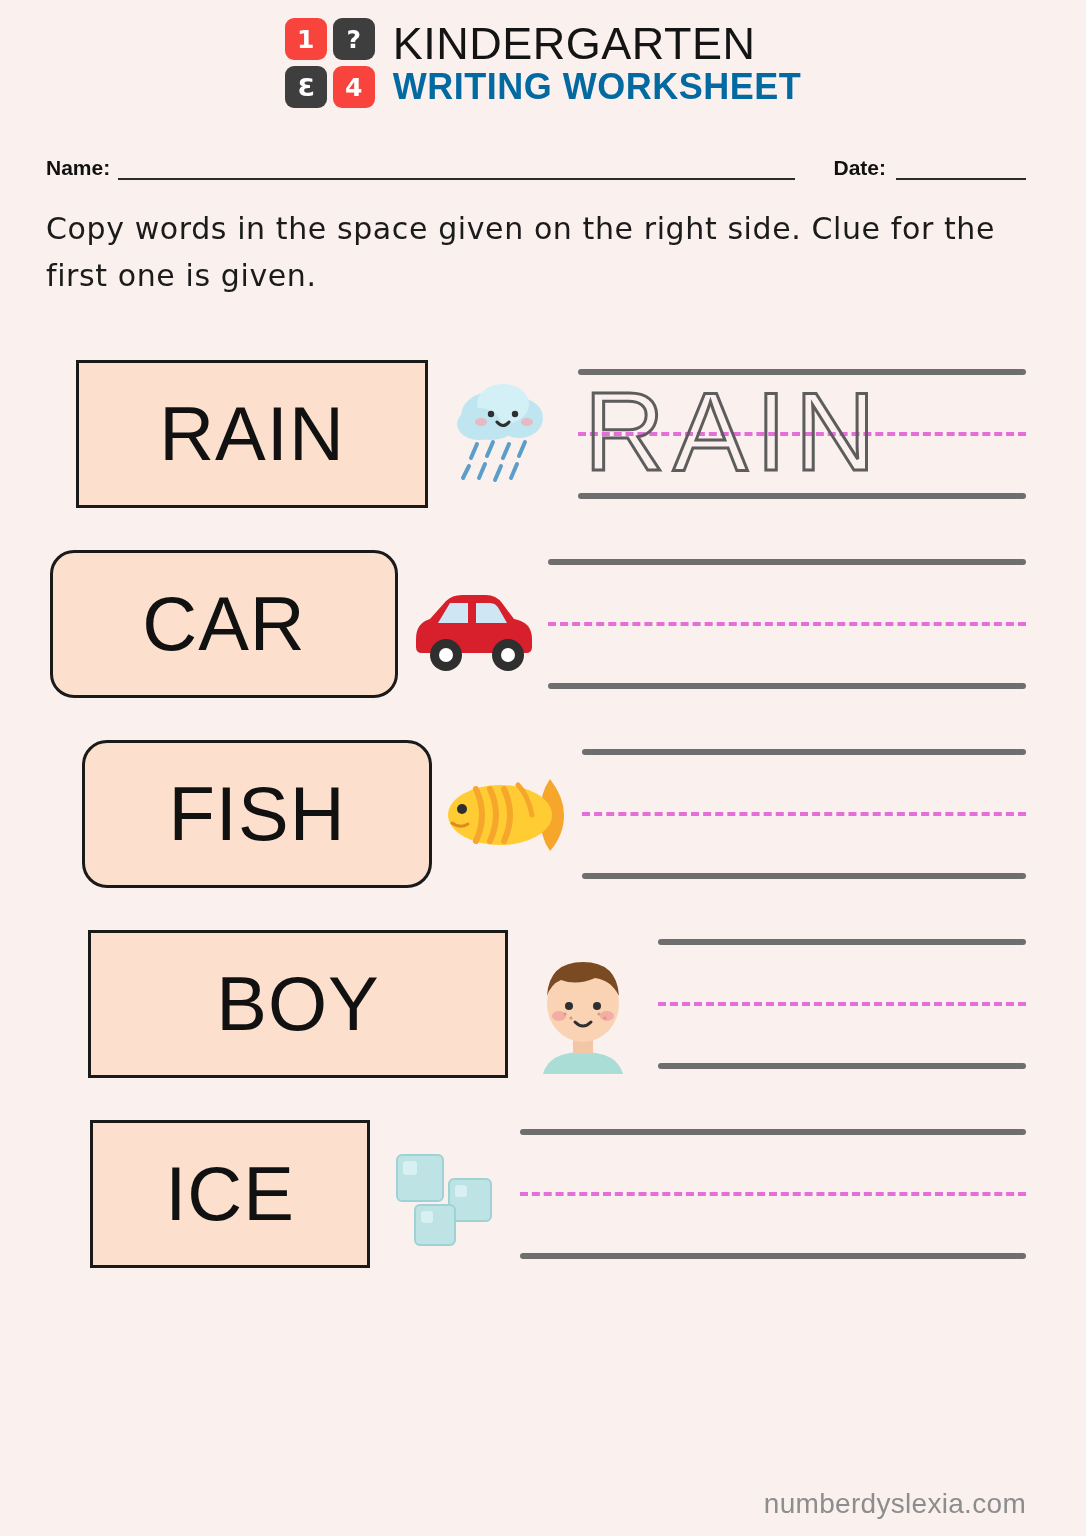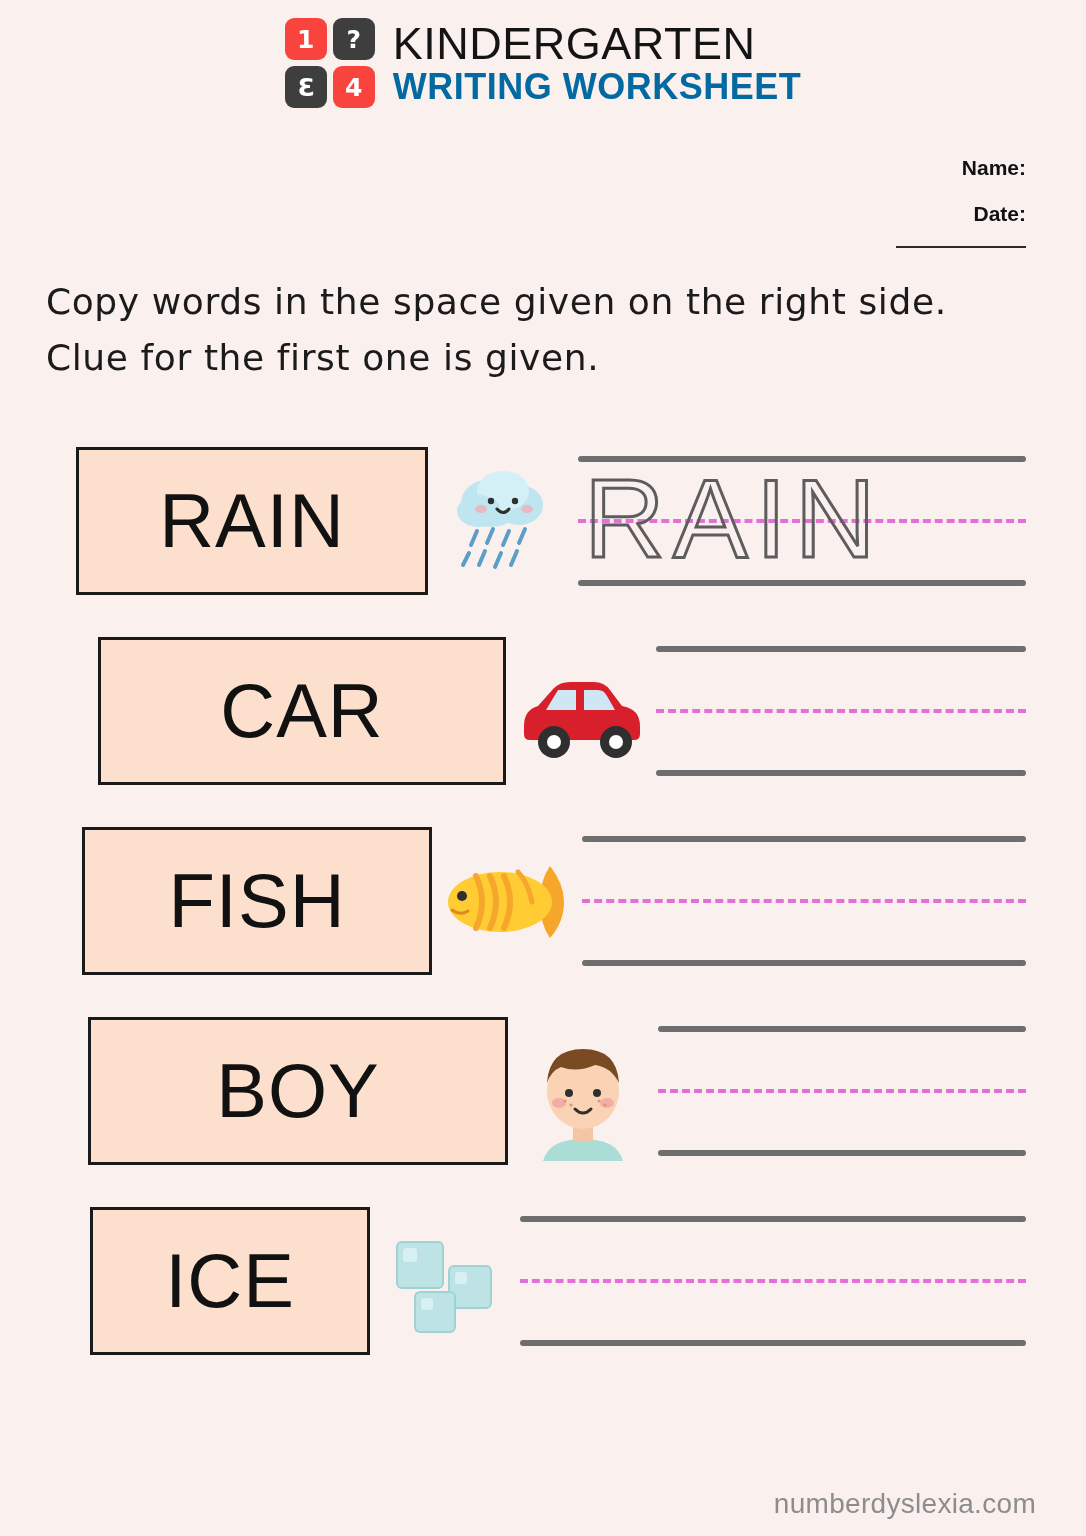--- a/index.html
+++ b/index.html
@@ -61,41 +61,40 @@
     letter-spacing: 0.5px;
     color: #0369a1;
   }
 
   
   .meta-row {
     display: flex;
     align-items: flex-end;
     margin: 48px 60px 0 46px;
     gap: 0;
-    flex-direction: column;
   }
   .meta-label {
     font-family: "Liberation Sans", sans-serif;
     font-weight: bold;
     font-size: 21px;
     color: #111;
     white-space: nowrap;
   }
   .meta-line {
     border-bottom: 2px solid #2b2b2b;
     height: 20px;
   }
   .name-line { flex: 1 1 auto; margin-left: 8px; margin-right: 38px; }
   .date-line { width: 130px; margin-left: 10px; }
 
   
   .instructions {
     margin: 26px 46px 0 46px;
     font-family: "DejaVu Sans", sans-serif;
-    font-size: 36px;
+    font-size: 30px;
     color: #1b1b1b;
     line-height: 1.55;
     letter-spacing: 0.6px;
     max-width: 990px;
   }
 
   
   .rows {
     margin-top: 40px;
   }
@@ -162,21 +161,21 @@
     line-height: 1;
     letter-spacing: 8px;
     color: transparent;
     -webkit-text-stroke: 3px #5d5d5d;
     text-shadow: none;
   }
 
   
   .footer {
     position: absolute;
-    right: 50px;
+    right: 60px;
     bottom: 16px;
     font-family: "Liberation Sans", sans-serif;
     font-size: 28px;
     color: #8d8d8d;
     letter-spacing: 0.3px;
   }
 </style>
 </head>
 <body>
 
@@ -235,21 +234,21 @@
     </div>
     <div class="lines">
       <div class="line-solid line-top"></div>
       <div class="line-mid"></div>
       <div class="line-solid line-bottom"></div>
       <div class="trace-word">RAIN</div>
     </div>
   </div>
 
   <div class="row">
-    <div class="word-box" style="width:408px; margin-left:98px;">
+    <div class="word-box" style="width:348px; margin-left:50px;border-radius:24px;">
       <span class="word-text">CAR</span>
     </div>
     <div class="pic">
       <svg width="150" height="110" viewBox="0 0 150 110">
         <path d="M18 70 q0 -16 14 -20 l16 -18 q6 -6 16 -6 h24 q10 0 16 8 l12 16 q18 3 18 20 v8 q0 6 -6 6 h-104 q-6 0 -6 -6 z" fill="#d8202c"></path>
         <path d="M52 34 h18 v20 h-30 z" fill="#cfe6f5"></path>
         <path d="M78 34 h14 q6 0 9 6 l8 14 h-31 z" fill="#cfe6f5"></path>
         <circle cx="48" cy="86" r="16" fill="#2f2f2f"></circle>
         <circle cx="48" cy="86" r="7" fill="#ffffff"></circle>
         <circle cx="110" cy="86" r="16" fill="#2f2f2f"></circle>
@@ -258,21 +257,21 @@
     </div>
     <div class="lines">
       <div class="line-solid line-top"></div>
       <div class="line-mid"></div>
       <div class="line-solid line-bottom"></div>
       <div class="trace-word"></div>
     </div>
   </div>
 
   <div class="row">
-    <div class="word-box" style="width:350px; margin-left:82px;">
+    <div class="word-box" style="width:350px; margin-left:82px;border-radius:25px;">
       <span class="word-text">FISH</span>
     </div>
     <div class="pic">
       <svg width="150" height="110" viewBox="0 0 150 110">
         <path d="M118 20 q14 18 14 36 q0 20 -14 36 q-10 -14 -10 -36 q0 -22 10 -36 z" fill="#f6a62a"></path>
         <ellipse cx="68" cy="56" rx="52" ry="30" fill="#ffcc33"></ellipse>
         <path d="M44 30 q12 26 0 52" stroke="#f6a62a" stroke-width="6" fill="none" stroke-linecap="round"></path>
         <path d="M58 30 q12 26 0 52" stroke="#f6a62a" stroke-width="6" fill="none" stroke-linecap="round"></path>
         <path d="M72 30 q12 26 0 52" stroke="#f6a62a" stroke-width="6" fill="none" stroke-linecap="round"></path>
         <path d="M86 26 q10 10 14 30" stroke="#f6a62a" stroke-width="5" fill="none" stroke-linecap="round"></path>

